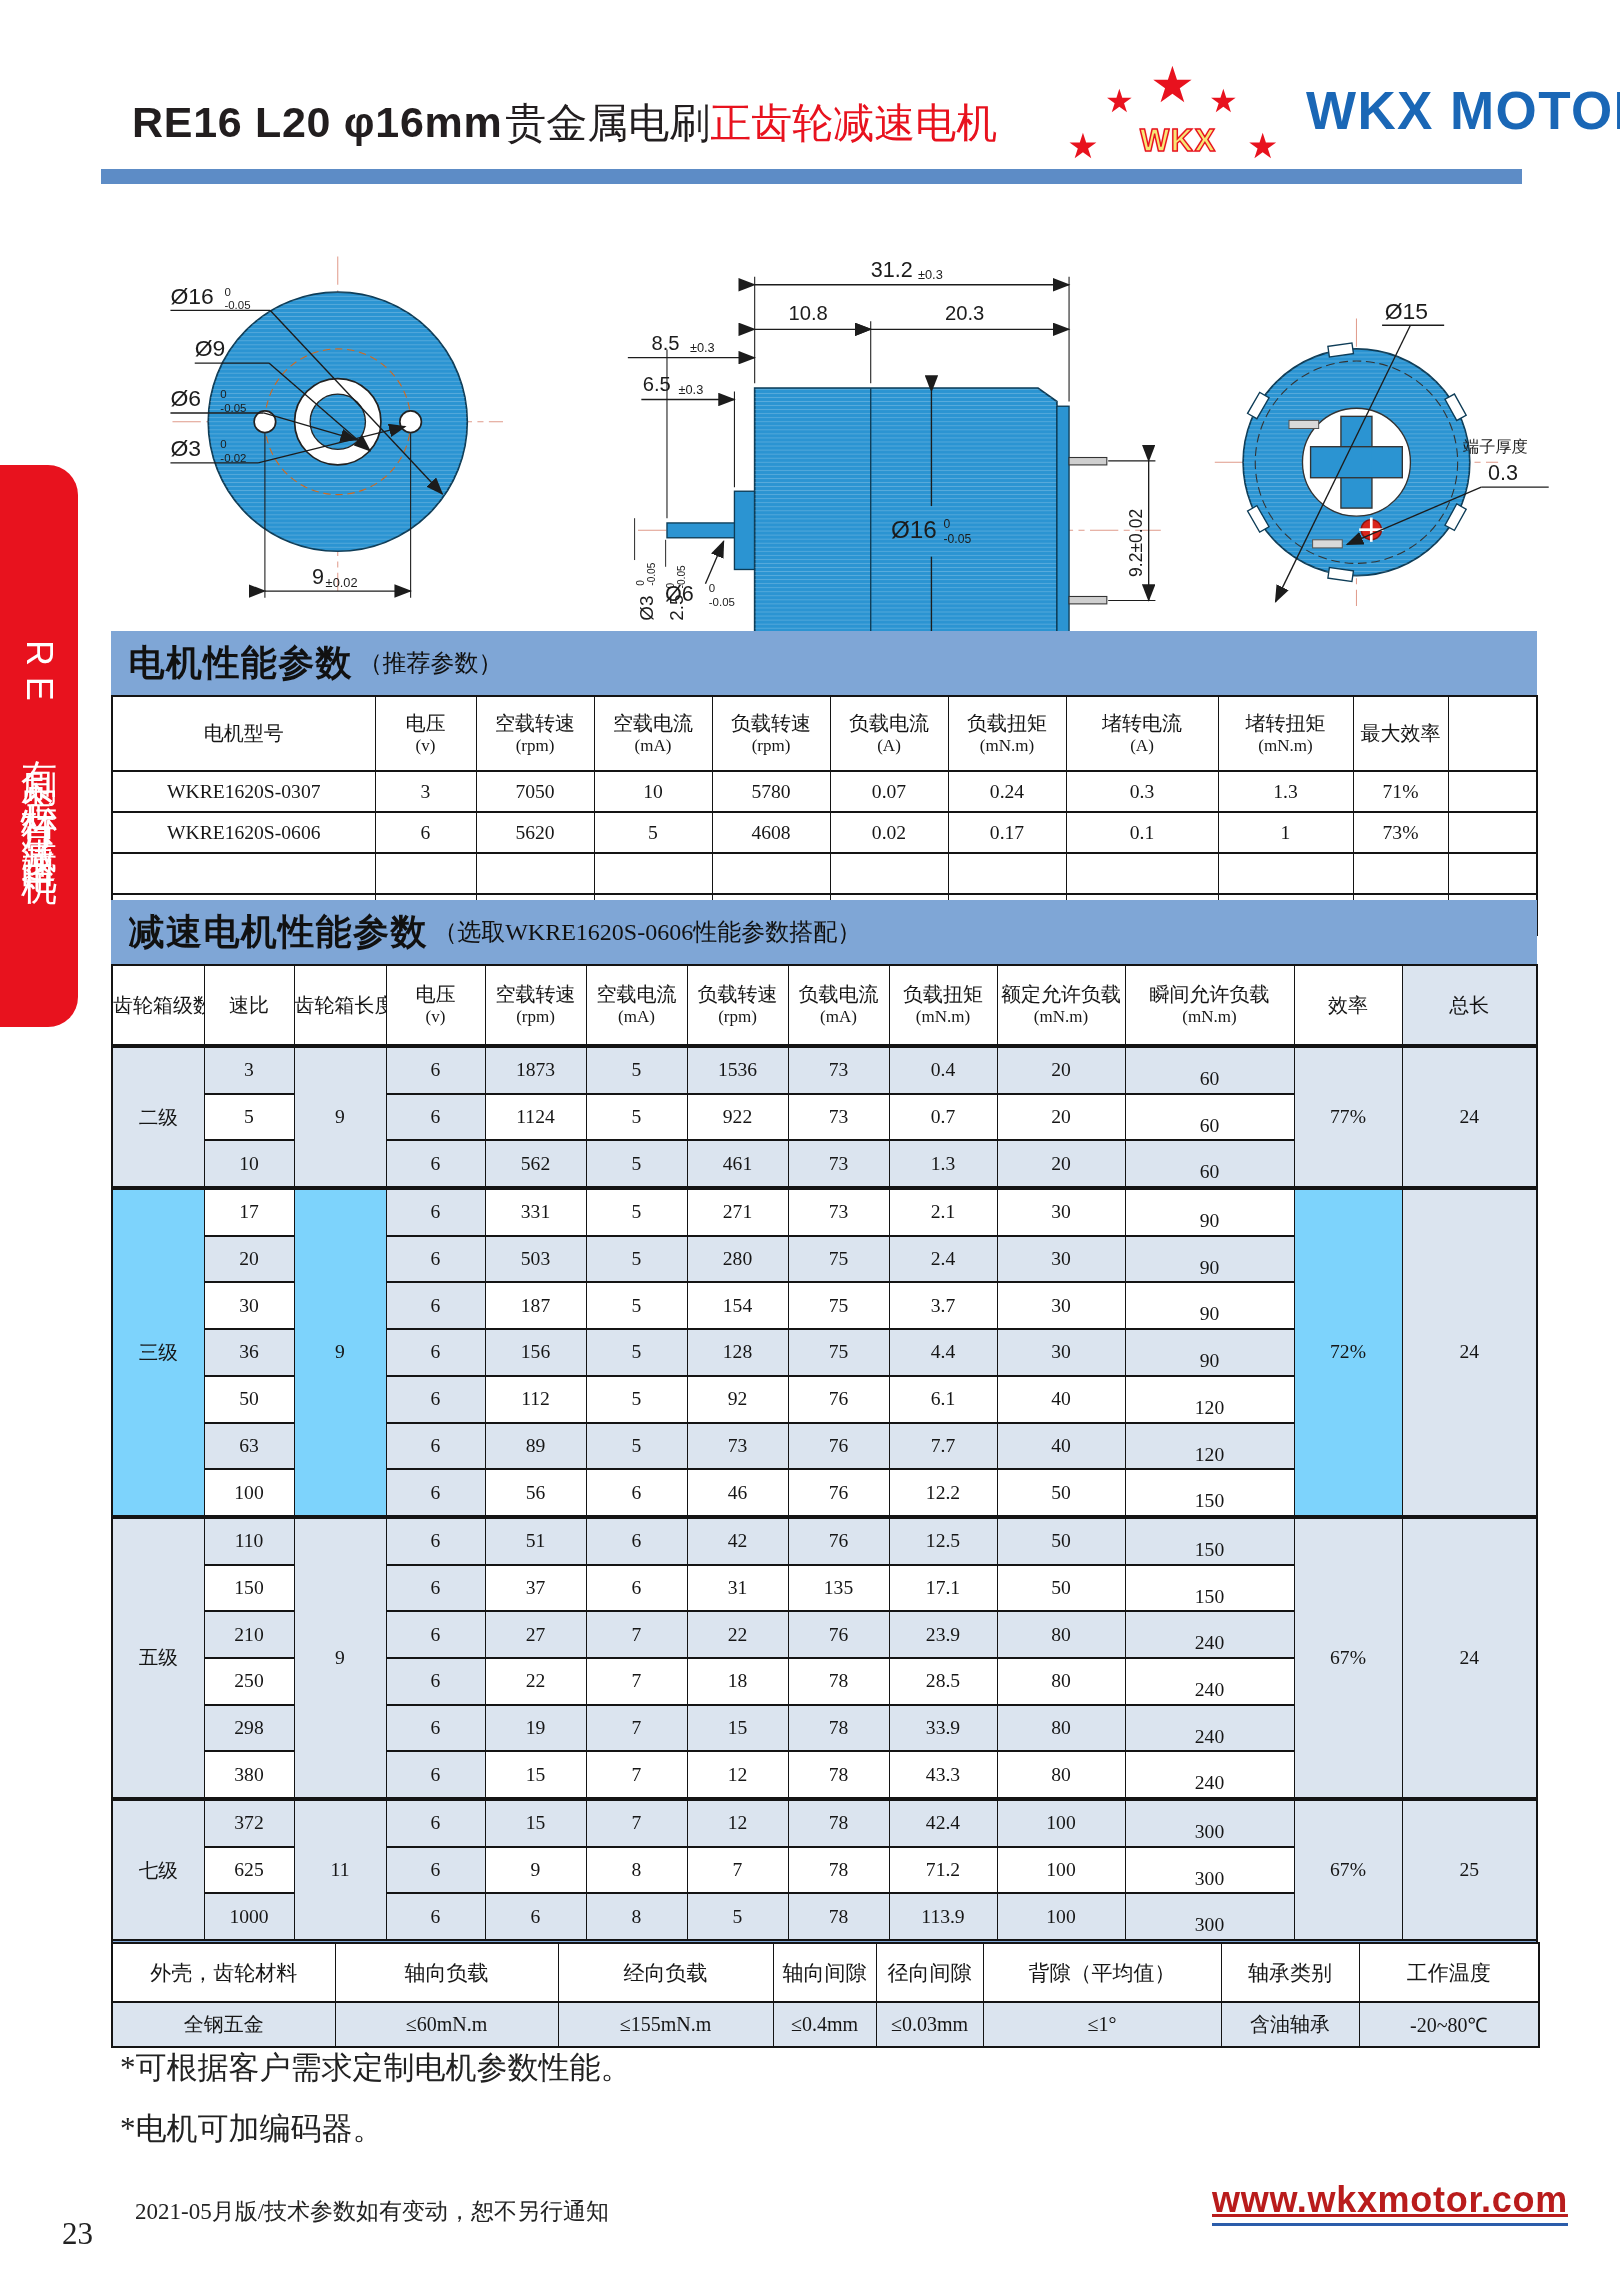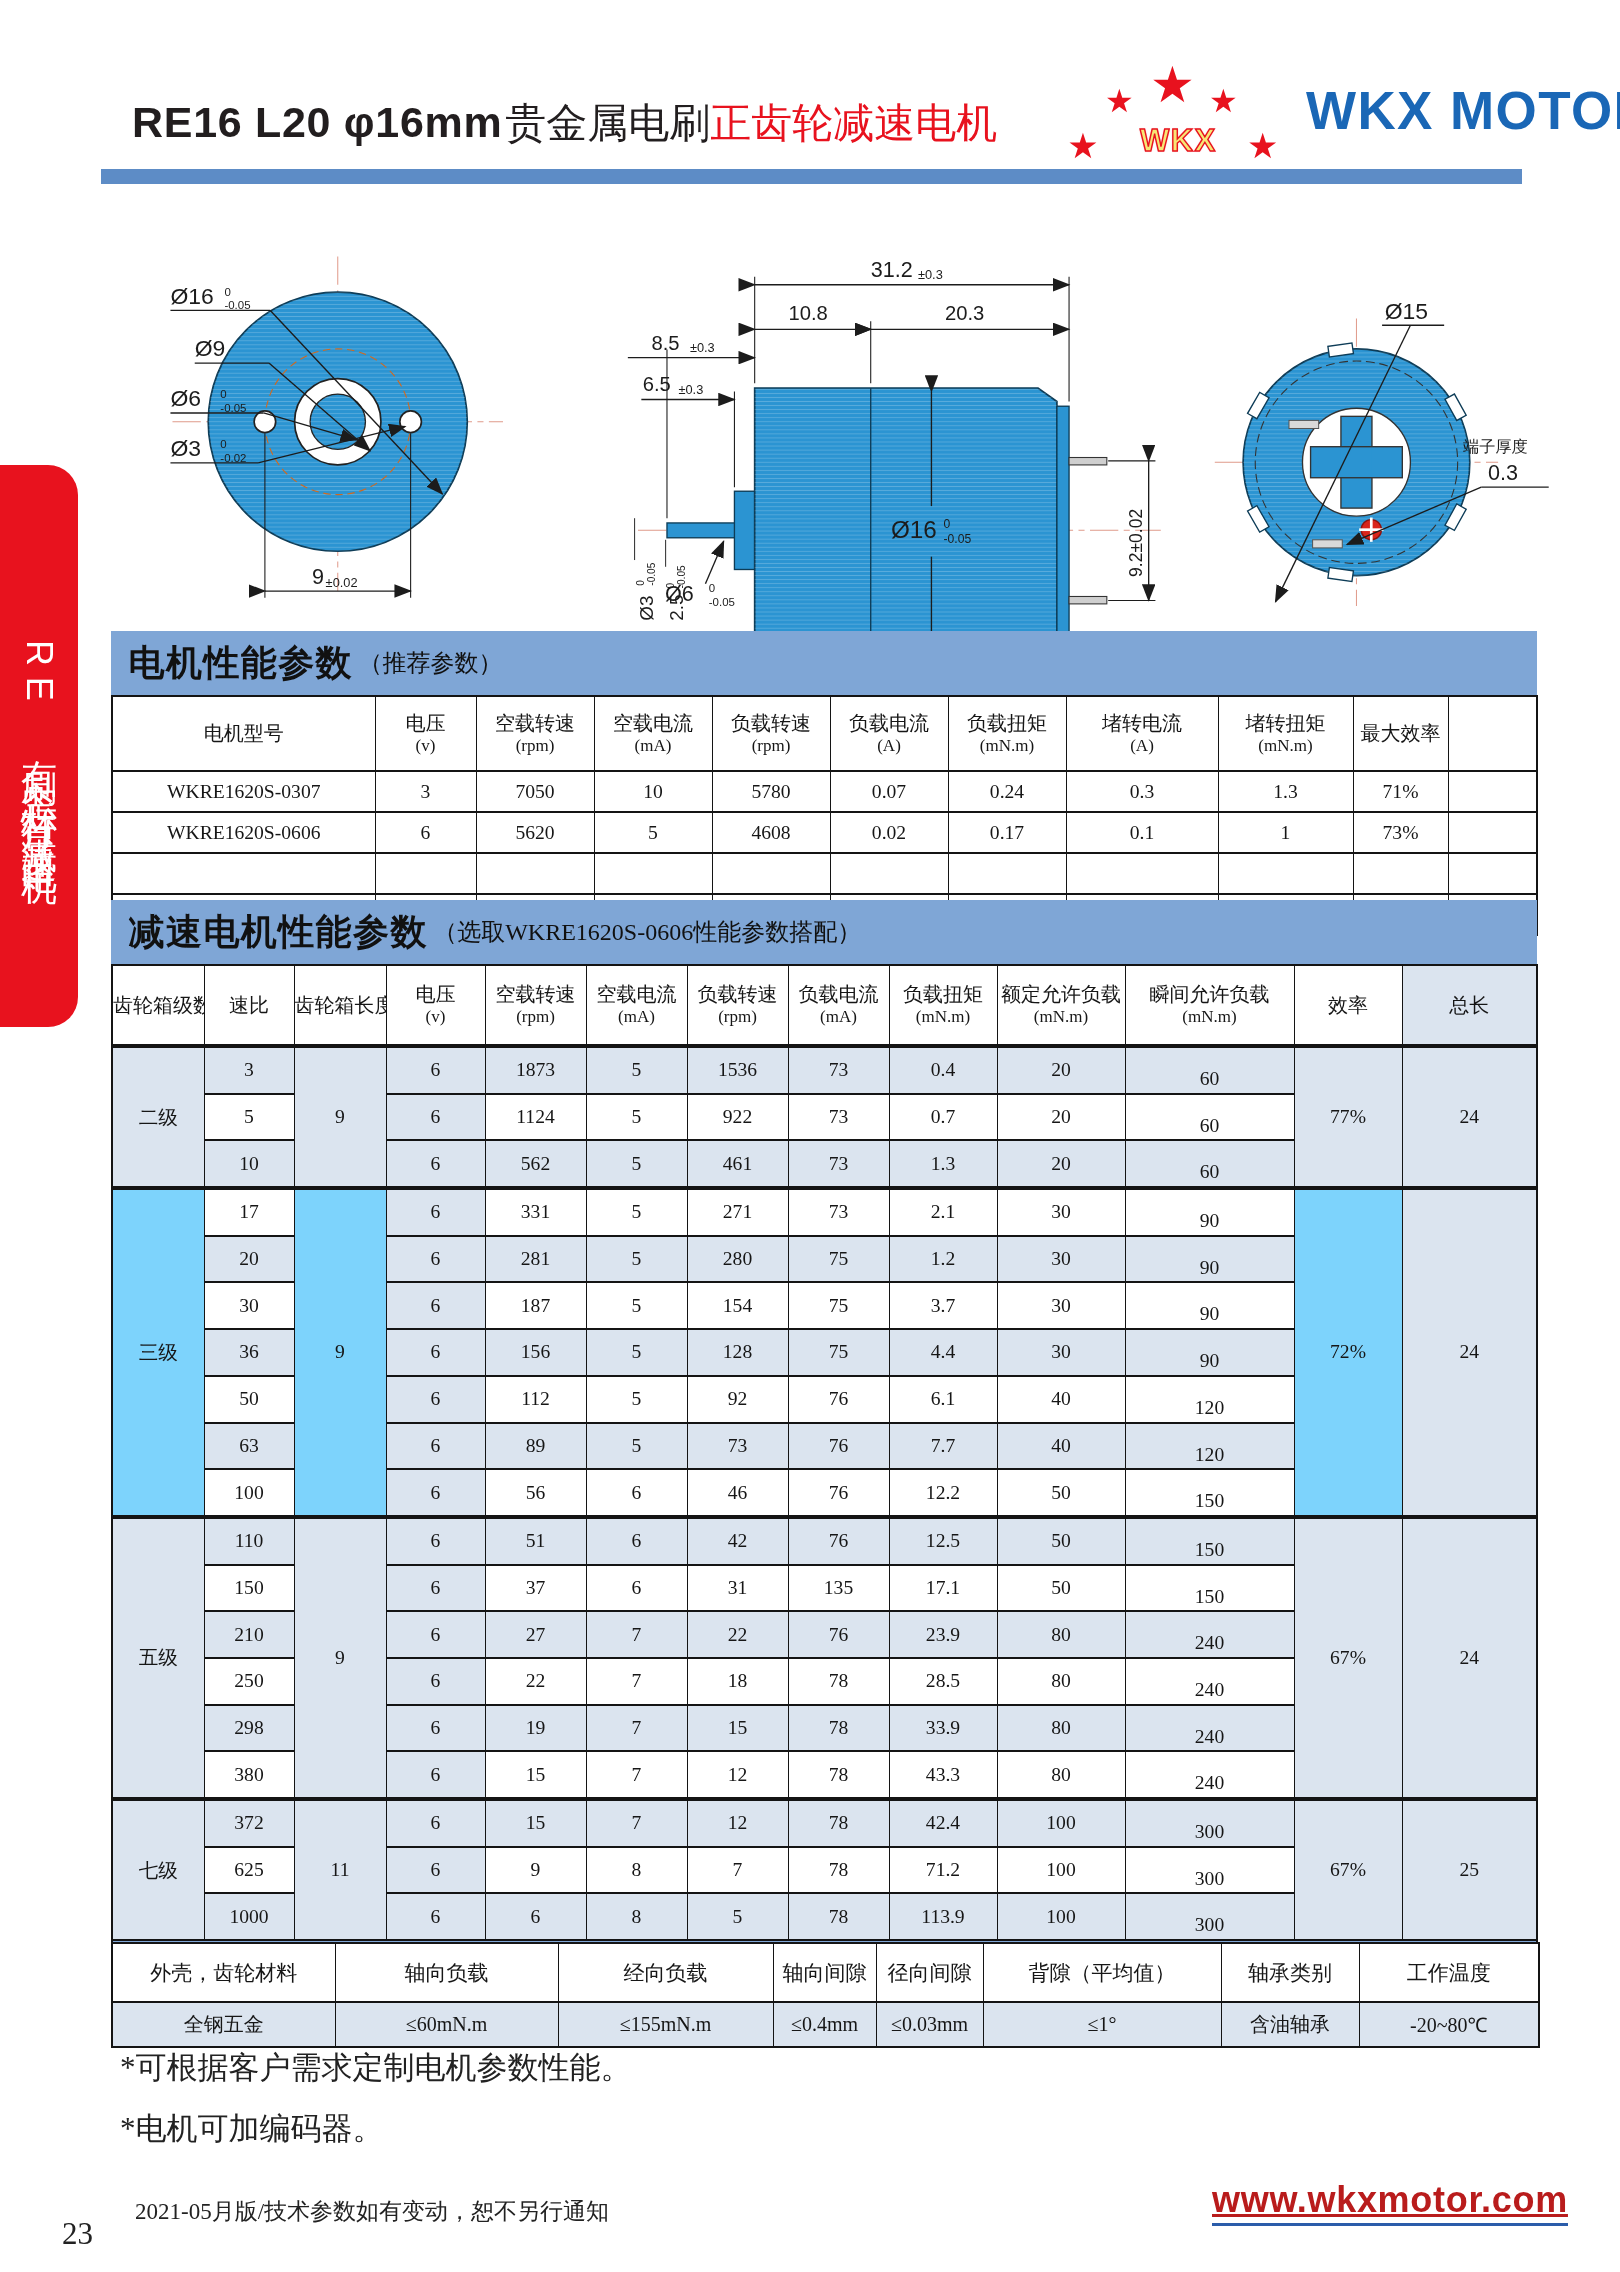--- a/index.html
+++ b/index.html
@@ -503,25 +503,25 @@
             <td class="num">73</td>
             <td class="num">2.1</td>
             <td class="num">30</td>
             <td class="num inst">90</td>
             <td rowspan="7" class="merge num">72%</td>
             <td rowspan="7" class="zlen num">24</td>
           </tr>
           <tr class="odd">
             <td class="num">20</td>
             <td class="num volt">6</td>
-            <td class="num">281</td>
+            <td class="num">503</td>
             <td class="num">5</td>
             <td class="num">280</td>
             <td class="num">75</td>
-            <td class="num">1.2</td>
+            <td class="num">2.4</td>
             <td class="num">30</td>
             <td class="num inst">90</td>
           </tr>
           <tr class="">
             <td class="num">30</td>
             <td class="num volt">6</td>
             <td class="num">187</td>
             <td class="num">5</td>
             <td class="num">154</td>
             <td class="num">75</td>

